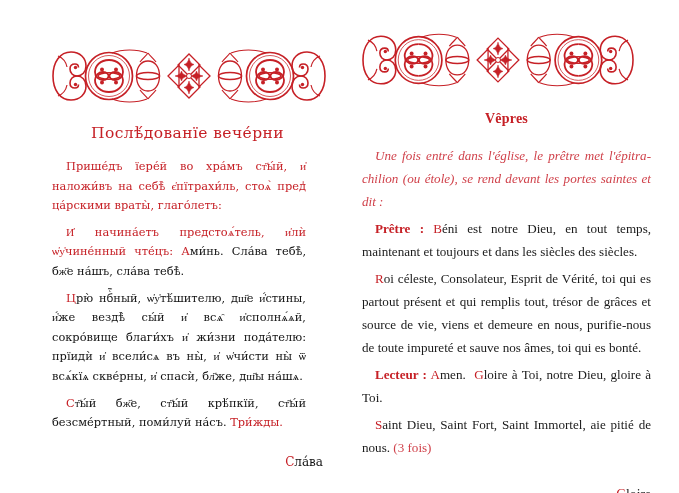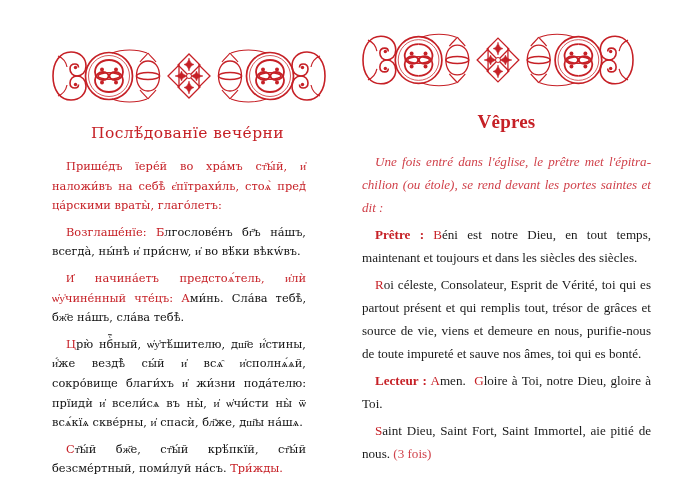--- a/index.html
+++ b/index.html
@@ -47,21 +47,21 @@
     color: #c62026;
     font-size: 15.5px;
     letter-spacing: 0.4px;
     font-family: "DejaVu Serif", "Liberation Serif", serif;
     white-space: nowrap;
   }
   .title-fr {
     margin: 22px 0 2px 0;
     text-align: center;
     color: #c62026;
-    font-size: 19px;
+    font-size: 14px;
     font-weight: bold;
     letter-spacing: 0.2px;
   }
 
   
   .slav-body {
     margin-top: 15px;
     font-family: "DejaVu Serif", "Liberation Serif", serif;
     font-size: 11.4px;
     line-height: 19.6px;
@@ -202,23 +202,20 @@
     </svg>
 
     <div class="title-slav">Послѣ́дованїе вече́рни</div>
 
     <div class="slav-body">
 
       <p>
         <span class="rub">Прише́дъ їере́й во хра́мъ ст҃ы́й, и҆ наложи́въ на себѣ̀ є҆пїтрахи́ль, стоѧ̀ пред̾ ца́рскими враты̀, глаго́летъ:</span>
       </p>
 
-      <p>
-        <span class="rub">Возглаше́нїе:</span><span> </span><span class="init">Б</span><span>лгослове́нъ бг҃ъ на́шъ, всегда̀, ны́нѣ и҆ при́снw, и҆ во вѣ́ки вѣкẃвъ.</span>
-      </p>
 
       <p>
         <span class="rub">И҆ начина́етъ предстоѧ́тель, и҆лѝ ѡ҆у҆чине́нный чте́цъ:</span><span> </span><span class="init">А</span><span>ми́нь. Сла́ва тебѣ̀, бж҃е на́шъ, сла́ва тебѣ̀.</span>
       </p>
 
       <p>
         <span class="init">Ц</span><span>рю̀ нбⷭ҇ный, ѡ҆у҆тѣ́шителю, дш҃е и҆́стины, и҆́же вездѣ̀ сы́й и҆ всѧ̑ и҆сполнѧ́ѧй, сокро́вище благи́хъ и҆ жи́зни пода́телю: прїидѝ и҆ всели́сѧ въ ны̀, и҆ ѡ҆чи́сти ны̀ ѿ всѧ́кїѧ скве́рны, и҆ спасѝ, бл҃же, дш҃ы на́шѧ.</span>
       </p>
 
       <p class="tight">

